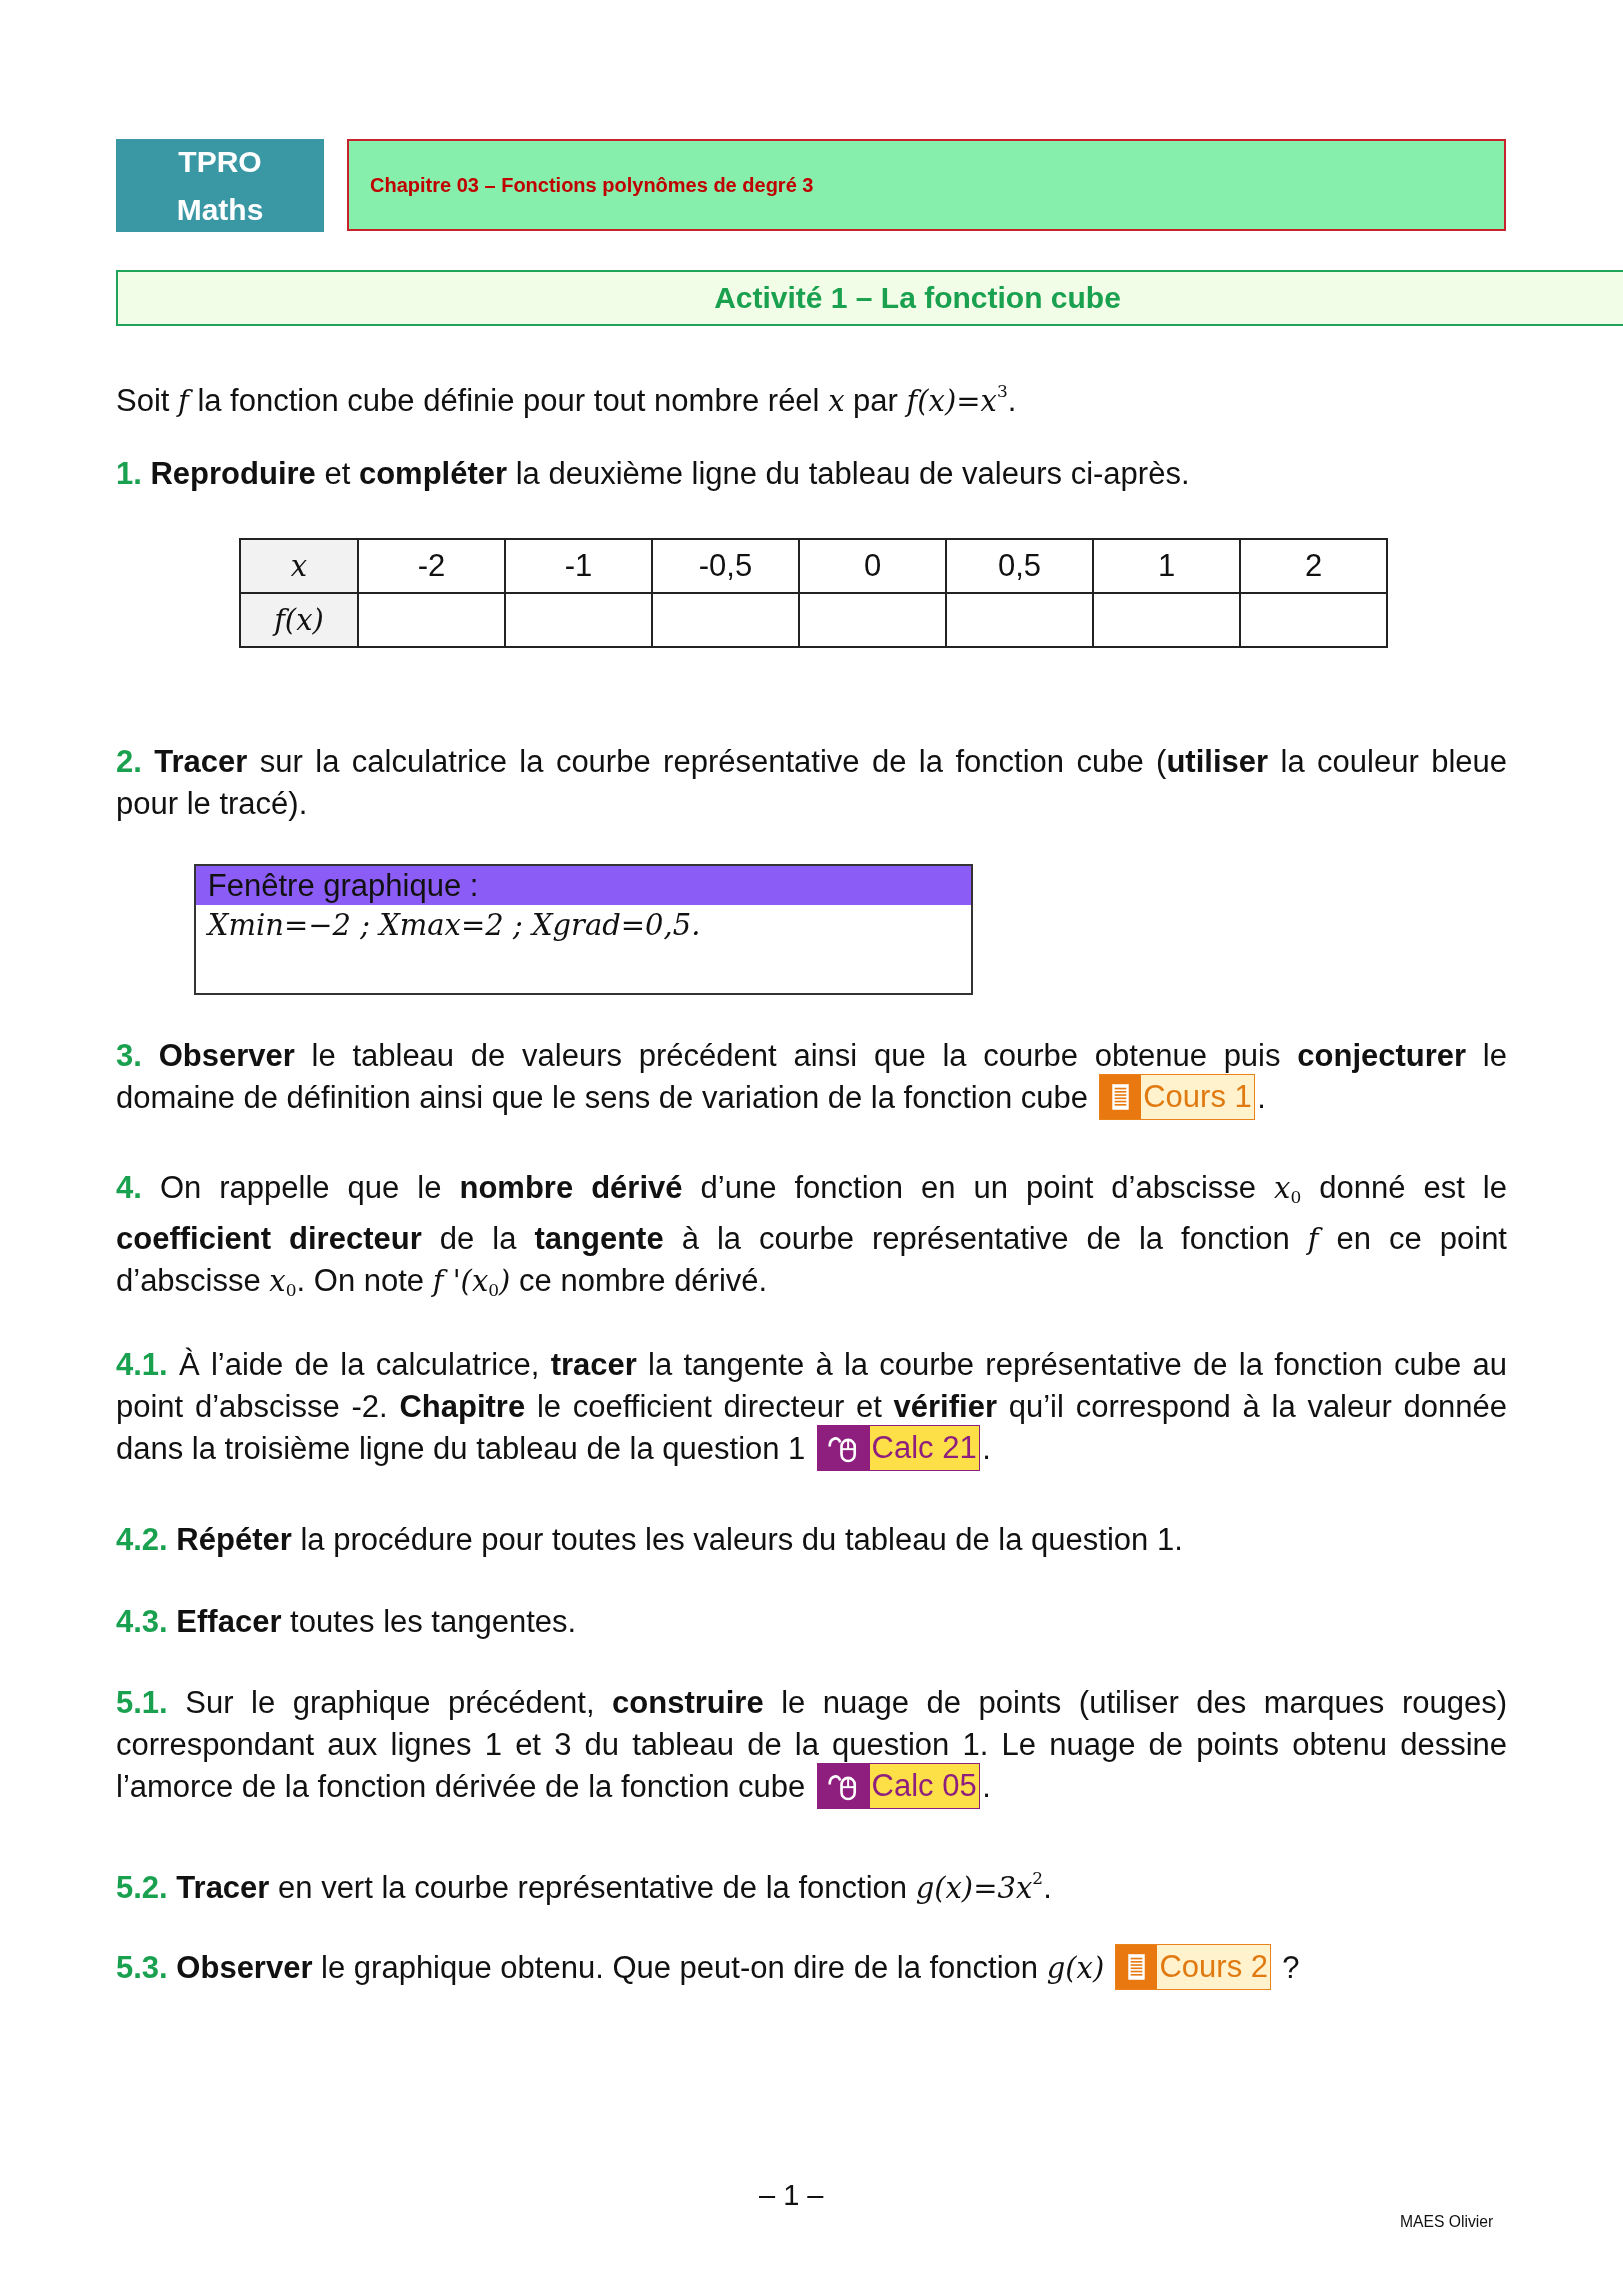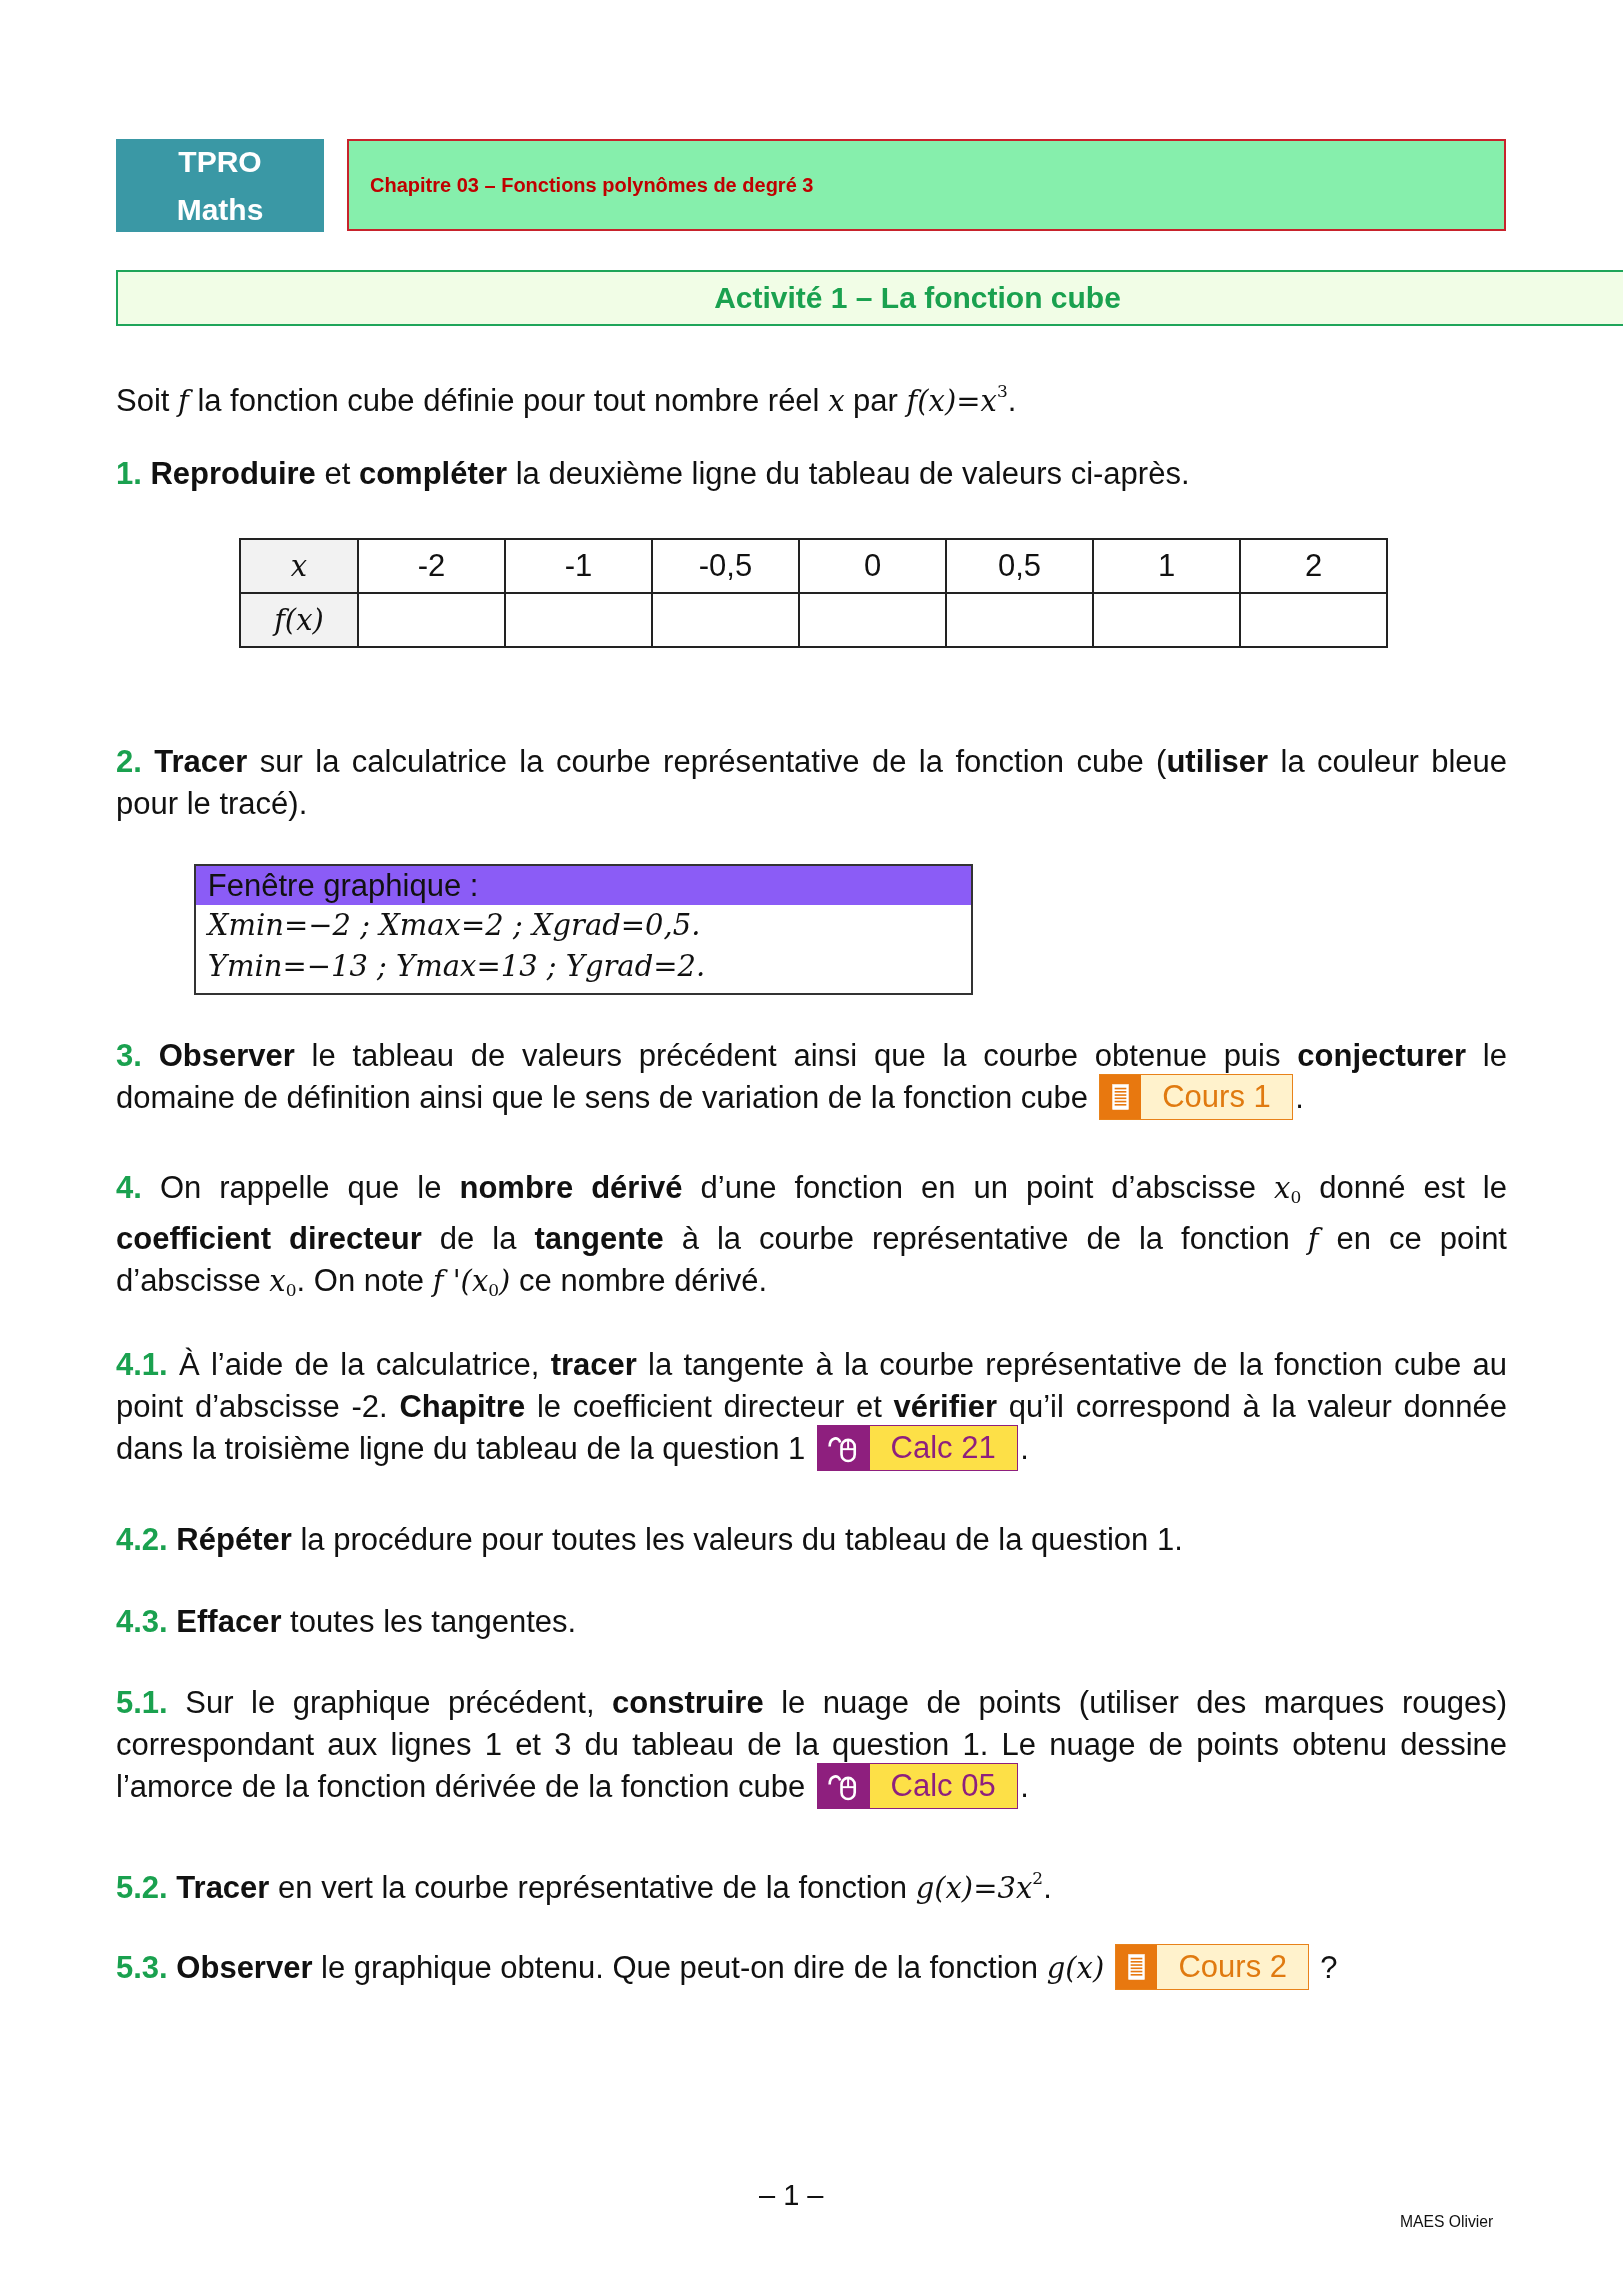--- a/index.html
+++ b/index.html
@@ -28,21 +28,21 @@
   .val-table td.hd { width:116px; background:#f2f2f2; }
   .window-box { left:194px; top:864px; width:779px; height:131px; border:2px solid #333;
                 box-sizing:border-box; }
   .window-title { background:#8b5cf6; height:39px; font-weight:normal; font-size:31px; padding-left:11.8px;
                   line-height:39px; }
   .window-line { padding-left:11.8px; font-size:29px; line-height:41px; font-family:"DejaVu Serif", serif; }
   .window-line i { font-style:italic; }
   .badge { display:inline-flex; align-items:stretch; height:46px; vertical-align:middle;
            margin:0 2.6px; box-sizing:border-box; position:relative; top:-2.6px; }
   .badge .ico { width:41px; display:flex; align-items:center; justify-content:center; }
-  .badge .lbl { padding:0 21px; display:flex; align-items:center; font-size:31px; }
+  .badge .lbl { padding:0 2px; display:flex; align-items:center; font-size:31px; }
   .badge-cours { border:1.3px solid #e8821a; }
   .badge-cours .ico { background:#e8780f; }
   .badge-cours .lbl { background:#fff2cc; color:#e07a10; }
   .badge-calc { border:1.3px solid #8e1f7e; }
   .badge-calc .ico { background:#8e1f7e; width:52px; }
   .badge-calc .lbl { background:#fde047; color:#8e1f7e; }
   .footer-page { left:759px; top:2179px; font-size:29px; }
   .footer-author { left:1400px; top:2213px; font-size:15.7px; }
 </style>
 </head>
@@ -94,21 +94,20 @@
 </tbody>
   </table>
 
 <div class="abs para" style="top:741px;">
   <p><span class="num">2.</span> <b>Tracer</b><span> sur la calculatrice la courbe représentative de la fonction cube (</span><b>utiliser</b><span> la couleur bleue pour le tracé).</span></p>
 </div>
 
 <div class="abs window-box">
   <div class="window-title">Fenêtre graphique :</div>
   <div class="window-line"><i>Xmin=−2 ; Xmax=2 ; Xgrad=0,5.</i></div>
-  <div class="window-line"><i>Ymin=−13 ; Ymax=13 ; Ygrad=2.</i></div>
 </div>
 
 <div class="abs para" style="top:1035px;">
   <p><span class="num">3.</span> <b>Observer</b><span> le tableau de valeurs précédent ainsi que la courbe obtenue puis </span><b>conjecturer</b><span> le domaine de définition ainsi que le sens de variation de la fonction cube </span><span class="badge badge-cours">
         <span class="ico">
           <svg width="17" height="26" viewBox="0 0 26 40">
             <rect x="1" y="1" width="24" height="38" fill="#fff" stroke="#fff"></rect>
             <g stroke="#e8780f" stroke-width="2.5">
               <line x1="4" y1="7" x2="22" y2="7"></line>
               <line x1="4" y1="12" x2="22" y2="12"></line>

